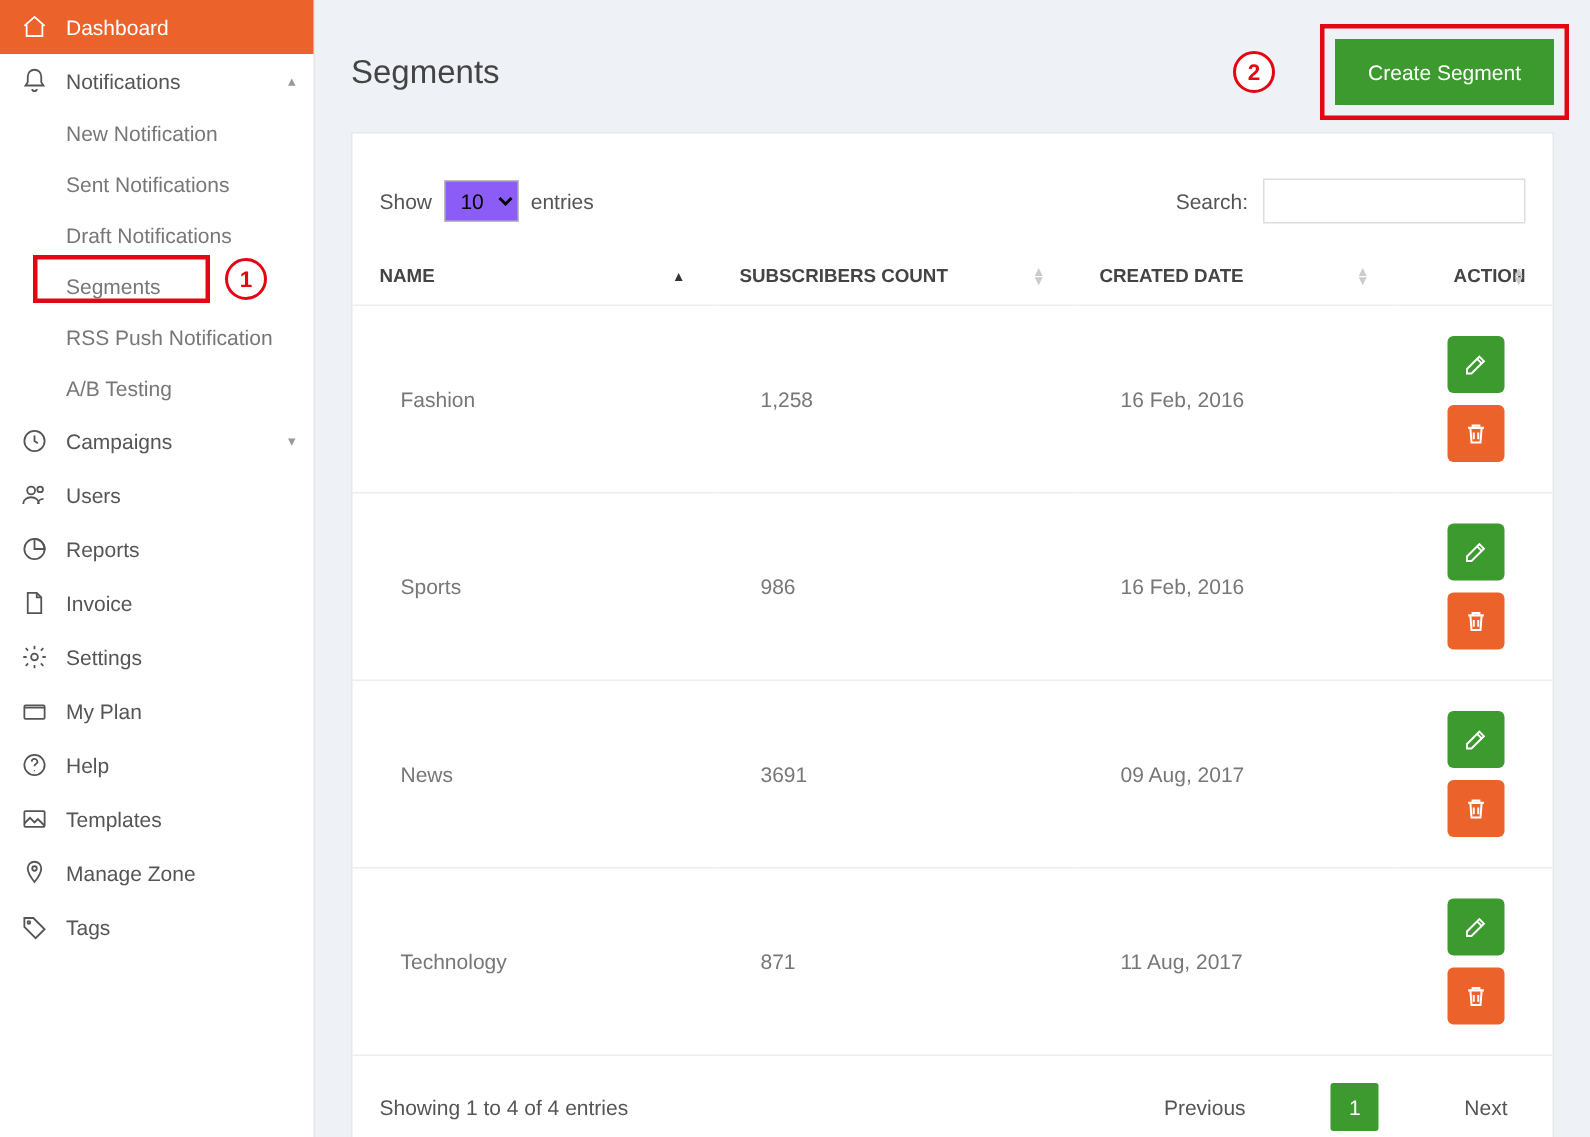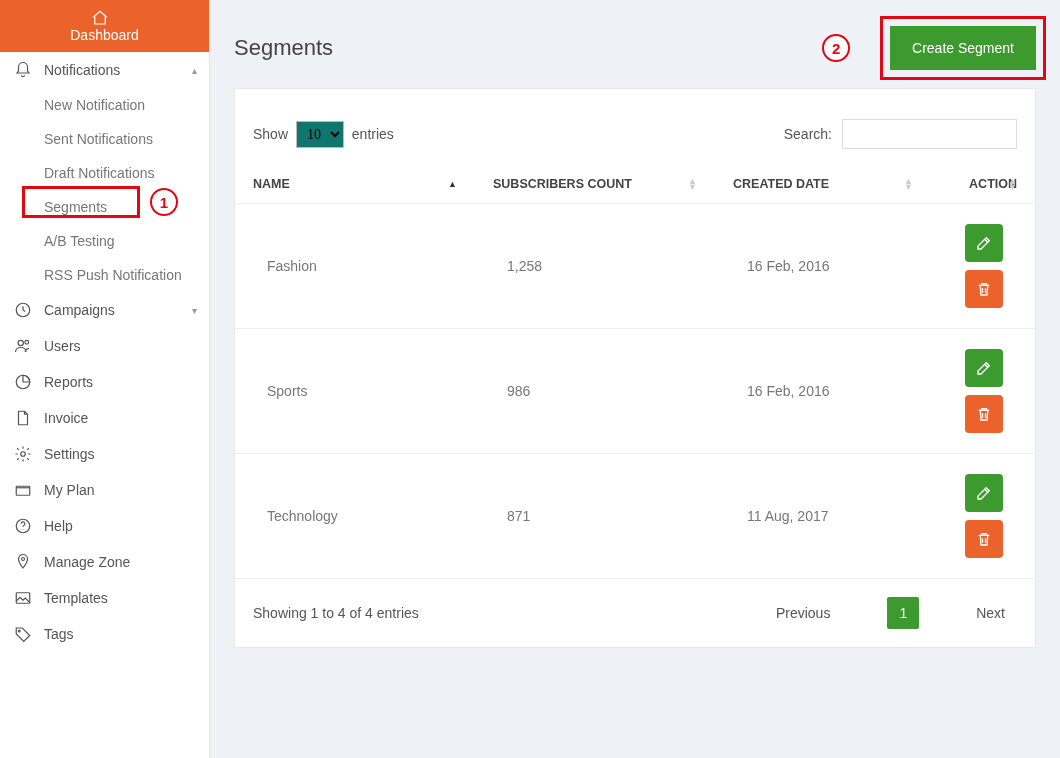--- a/index.html
+++ b/index.html
@@ -2,36 +2,36 @@
 <html><head>
 <meta charset="utf-8">
 <style>
   * { box-sizing: border-box; margin: 0; padding: 0; }
   body { font-family: Arial, Helvetica, sans-serif; font-size: 14px; color: #555; background: #eef1f5; width: 1060px; height: 758px; overflow: hidden; }
   .app { display: flex; width: 100%; height: 100%; }
   
   .sidebar { width: 210px; background: #fff; border-right: 1px solid #e5e5e5; display: flex; flex-direction: column; }
   .brand { padding: 12px 12px 8px 12px; color: #ec622b; font-weight: bold; font-size: 12px; letter-spacing: 0.3px; }
   .nav-item { display: flex; align-items: center; padding: 9px 12px; color: #555; cursor: pointer; position: relative; }
-  .nav-item.active { background: #ec622b; color: #fff; flex-direction: column; }
+  .nav-item.active { background: #ec622b; color: #fff; }
   .nav-item .icon { width: 22px; display: inline-flex; justify-content: center; margin-right: 10px; }
   .nav-item .icon svg { width: 18px; height: 18px; stroke: #555; fill: none; stroke-width: 1.6; }
   .nav-item.active .icon svg { stroke: #fff; }
   .nav-sub { padding-left: 44px; padding-top: 9px; padding-bottom: 9px; color: #777; cursor: pointer; }
   .nav-expand { margin-left: auto; color: #999; font-size: 10px; }
   
   .main { flex: 1; padding: 0; overflow: hidden; }
   .header-row { display: flex; align-items: center; padding: 26px 24px 18px 24px; }
   .page-title { font-size: 22px; color: #444; font-weight: 400; }
   .header-spacer { flex: 1; }
   .btn-primary { background: #3c9a2e; color: #ffffff; border: none; padding: 14px 22px; font-size: 14px; cursor: pointer; }
   .panel { background: #fff; margin: 0 24px 24px 24px; border: 1px solid #e8e8e8; }
   .panel-top { display: flex; align-items: center; padding: 30px 18px 16px 18px; }
   .show-entries { color: #555; }
-  .show-entries select { border: 1px solid #bbb; background: #0f766e; padding: 4px 6px; margin: 0 4px; font-size: 14px; font-family: Liberation Serif, serif; }
+  .show-entries select { border: 1px solid #bbb; background: #8b5cf6; padding: 4px 6px; margin: 0 4px; font-size: 14px; }
   .search-wrap { margin-left: auto; display: flex; align-items: center; gap: 10px; }
   .search-wrap input { border: 1px solid #ddd; padding: 6px 8px; width: 175px; font-size: 14px; }
   
   table { width: 100%; border-collapse: collapse; }
   thead th { text-align: left; font-size: 12.5px; font-weight: bold; color: #444; padding: 12px 18px; border-bottom: 1px solid #eee; position: relative; }
   th.action-col { text-align: right; }
   tbody td { padding: 38px 32px; color: #777; border-bottom: 1px solid #eee; vertical-align: middle; }
   td.action-cell { padding-top: 20px; padding-bottom: 20px; text-align: right; }
   .action-btn { width: 38px; height: 38px; border: none; border-radius: 4px; display: inline-flex; align-items: center; justify-content: center; cursor: pointer; margin-bottom: 8px; }
   .action-btn:last-child { margin-bottom: 0; }
@@ -82,22 +82,22 @@
     <div class="nav-sub">New Notification</div>
     <div class="nav-sub">Sent Notifications</div>
     <div class="nav-sub">Draft Notifications</div>
     <div class="rel">
       <div class="anno-box" style="left:22px; top:-4px; width:118px; height:32px;"></div>
       <div class="anno-circle" style="left:150px; top:-2px;">
           <span>1</span>
         </div>
       <div class="nav-sub">Segments</div>
     </div>
+    <div class="nav-sub">RSS Push Notification</div>
     <div class="nav-sub">A/B Testing</div>
-    <div class="nav-sub">RSS Push Notification</div>
 
     <div class="nav-item">
       <span class="icon">
           <svg viewBox="0 0 24 24">
             <circle cx="12" cy="12" r="9"></circle>
             <path d="M12 7v5l3 2"></path>
           </svg>
         </span>
       <span>Campaigns</span>
       <span class="nav-expand">▾</span>
@@ -162,35 +162,35 @@
             <path d="M9.5 9a2.5 2.5 0 1 1 3.5 2.3c-.9.4-1 1-1 1.7"></path>
             <circle cx="12" cy="17" r="0.6" fill="#555" stroke="none"></circle>
           </svg>
         </span>
       <span>Help</span>
     </div>
 
     <div class="nav-item">
       <span class="icon">
           <svg viewBox="0 0 24 24">
+            <rect x="3" y="5" width="18" height="14" rx="1"></rect>
+            <path d="M3 16l5-5 4 4 3-3 6 6"></path>
+          </svg>
+        </span>
+      <span>Templates</span>
+    </div>
+
+    <div class="nav-item">
+      <span class="icon">
+          <svg viewBox="0 0 24 24">
             <path d="M12 2a6 6 0 0 1 6 6c0 4.5-6 12-6 12S6 12.5 6 8a6 6 0 0 1 6-6z"></path>
             <circle cx="12" cy="8" r="2"></circle>
           </svg>
         </span>
       <span>Manage Zone</span>
-    </div>
-
-    <div class="nav-item">
-      <span class="icon">
-          <svg viewBox="0 0 24 24">
-            <rect x="3" y="5" width="18" height="14" rx="1"></rect>
-            <path d="M3 16l5-5 4 4 3-3 6 6"></path>
-          </svg>
-        </span>
-      <span>Templates</span>
     </div>
 
     <div class="nav-item">
       <span class="icon">
           <svg viewBox="0 0 24 24">
             <path d="M3 12V4h8l10 10-8 8z"></path>
             <circle cx="7" cy="8" r="1.2"></circle>
           </svg>
         </span>
       <span>Tags</span>
@@ -288,20 +288,38 @@
                 </button><br><button class="action-btn delete-btn">
                   <svg viewBox="0 0 24 24">
                     <path d="M5 7h14"></path>
                     <path d="M9 7V5h6v2"></path>
                     <path d="M7 7l1 13h8l1-13"></path>
                     <path d="M10 11v6M14 11v6"></path>
                   </svg>
                 </button></td>
             </tr>
             <tr>
+              <td>News</td>
+              <td>3691</td>
+              <td>09 Aug, 2017</td>
+              <td class="action-cell"><button class="action-btn edit-btn">
+                  <svg viewBox="0 0 24 24">
+                    <path d="M4 20h4L19 9l-4-4L4 16v4z"></path>
+                    <path d="M13 7l4 4"></path>
+                  </svg>
+                </button><br><button class="action-btn delete-btn">
+                  <svg viewBox="0 0 24 24">
+                    <path d="M5 7h14"></path>
+                    <path d="M9 7V5h6v2"></path>
+                    <path d="M7 7l1 13h8l1-13"></path>
+                    <path d="M10 11v6M14 11v6"></path>
+                  </svg>
+                </button></td>
+            </tr>
+            <tr>
               <td>Technology</td>
               <td>871</td>
               <td>11 Aug, 2017</td>
               <td class="action-cell"><button class="action-btn edit-btn">
                   <svg viewBox="0 0 24 24">
                     <path d="M4 20h4L19 9l-4-4L4 16v4z"></path>
                     <path d="M13 7l4 4"></path>
                   </svg>
                 </button><br><button class="action-btn delete-btn">
                   <svg viewBox="0 0 24 24">

